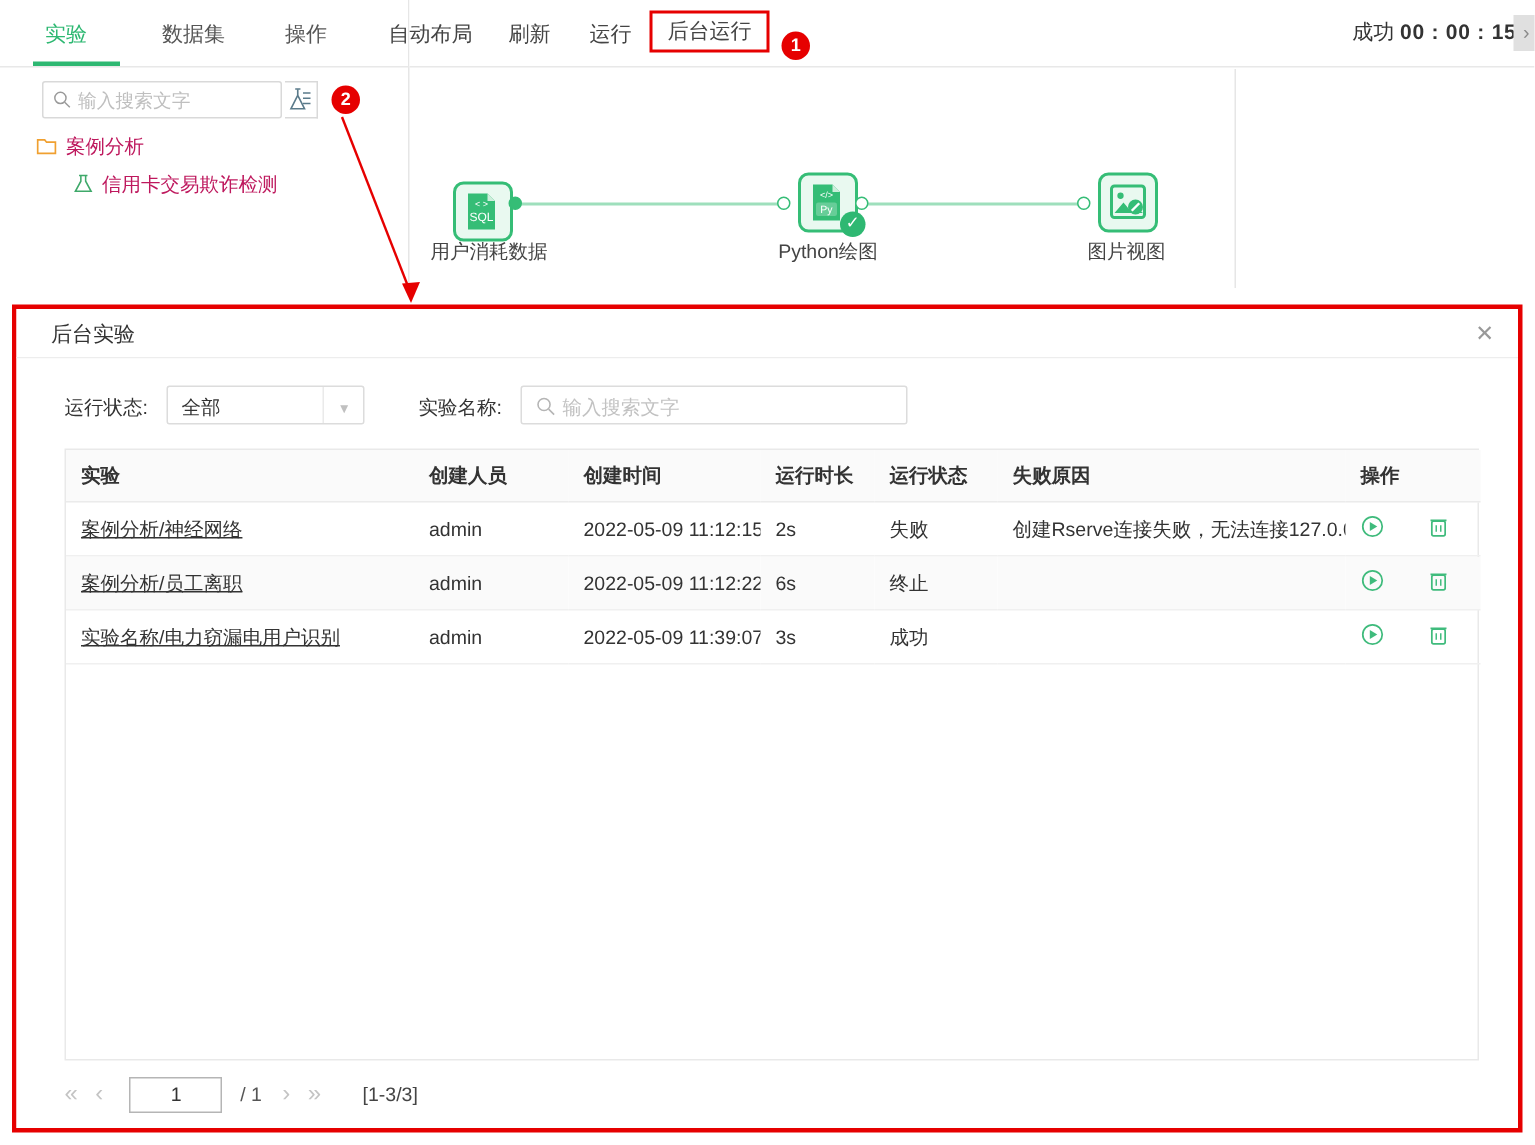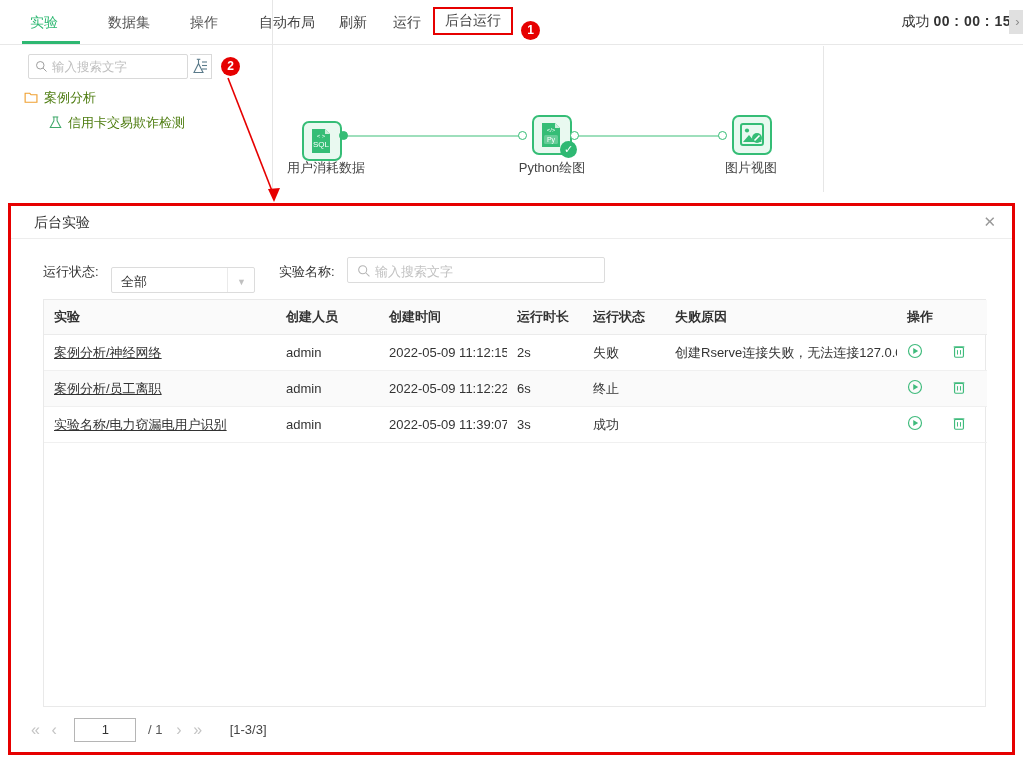--- a/index.html
+++ b/index.html
@@ -26,21 +26,21 @@
 
   .search-row { position: absolute; left: 0; top: 51px; width: 273px; height: 32px; }
   .search-box { position: absolute; left: 28px; top: 3px; width: 160px; height: 25px;
       border: 1px solid #d9d9d9; background: #fff; border-radius: 2px; }
   .search-icon { position: absolute; left: 6px; top: 5px; width: 13px; height: 13px; }
   .search-ph { position: absolute; left: 23px; top: 4px; font-size: 12.5px; color: #bfbfbf; }
   .flask-btn { position: absolute; left: 190px; top: 3px; width: 22px; height: 25px; border: 1px solid #d9d9d9; border-left: none; background: #fff; }
 
   
   .tree { position: absolute; left: 0; top: 85px; width: 272px; }
-  .tree-row { position: relative; height: 25px; line-height: 25px; font-size: 13px; color: #4d7c0f; white-space: nowrap; }
+  .tree-row { position: relative; height: 25px; line-height: 25px; font-size: 13px; color: #be185d; white-space: nowrap; }
   .tree-row.selected { background: #eaeaea; }
   .tree-row .ico { position: absolute; top: 5px; width: 15px; height: 15px; }
   .tree-row .lbl { position: absolute; font-size: 13px; }
   .tree-row.level0 .ico { left: 24px; }
   .tree-row.level0 .lbl { left: 44px; }
   .tree-row.level1 .ico { left: 48px; }
   .tree-row.level1 .lbl { left: 68px; }
 
   
   .toolbar { position: absolute; left: 273px; top: 0; width: 750px; height: 45px; border-bottom: 1px solid #e8e8e8; background: #fff; }
@@ -93,21 +93,21 @@
       overflow: hidden; white-space: nowrap; text-overflow: clip; }
   table.grid tr.alt td { background: #fafafa; }
   .cell-link { text-decoration: underline; color: #333; cursor: pointer; }
   .st-fail { color: #f1463f; }
   .st-stop { color: #f07b6e; }
   .st-ok { color: #2eb872; }
   .op-cell { white-space: nowrap; }
   .op-btn { display: inline-block; vertical-align: middle; cursor: pointer; margin-right: 24px; }
 
   
-  .pager { position: absolute; left: 20px; bottom: 8px; height: 30px; line-height: 30px; white-space: nowrap; }
+  .pager { position: absolute; left: 32px; bottom: 8px; height: 30px; line-height: 30px; white-space: nowrap; }
   .pg-ico { display: inline-block; color: #c4c4c4; font-size: 16px; margin-right: 8px; cursor: pointer; vertical-align: middle; }
   .pg-input { display: inline-block; width: 62px; height: 24px; line-height: 22px; border: 1px solid #b5b5b5;
       text-align: center; font-size: 13px; color: #333; vertical-align: middle; margin: 0 6px; background: #fff; }
   .pg-total { display: inline-block; font-size: 13px; color: #555; margin: 0 10px 0 2px; vertical-align: middle; }
   .pg-range { display: inline-block; font-size: 13px; color: #444; margin-left: 16px; vertical-align: middle; }
 </style>
 </head>
 <body>
 
 <div id="root">
@@ -229,21 +229,21 @@
 
     <div class="dlg-head">
       <div class="dlg-title">后台实验</div>
       <div class="dlg-close">✕</div>
     </div>
 
     <div class="dlg-body">
 
       <div class="filter-row">
         <div class="f-label" style="left:32px;">运行状态:</div>
-        <div class="select-box" style="left:100px; top:12px; width:144px;">
+        <div class="select-box" style="left:100px; top:2px; width:132px;">
           <div class="sel-val">全部</div>
           <div class="sel-div"></div>
           <div class="sel-arrow">▼</div>
         </div>
         <div class="f-label" style="left:268px;text-align:center;">实验名称:</div>
         <div class="text-box" style="left:336px; top:2px; width:258px;">
           <svg class="tb-ico" width="14" height="14" viewBox="0 0 16 16">
             <circle cx="6.5" cy="6.5" r="4.6" fill="none" stroke="#b5b5b5" stroke-width="1.2"></circle>
             <line x1="10" y1="10" x2="14.2" y2="14.2" stroke="#b5b5b5" stroke-width="1.2"></line>
           </svg>

